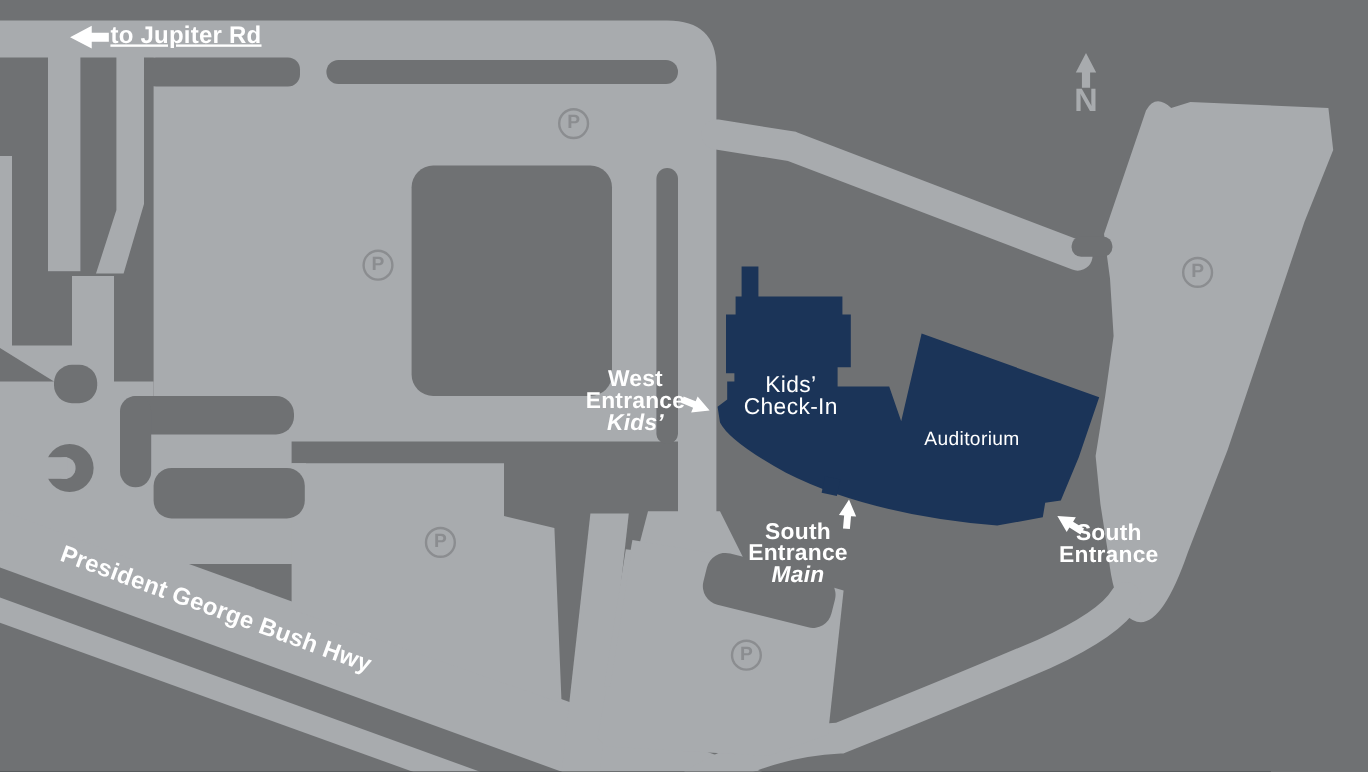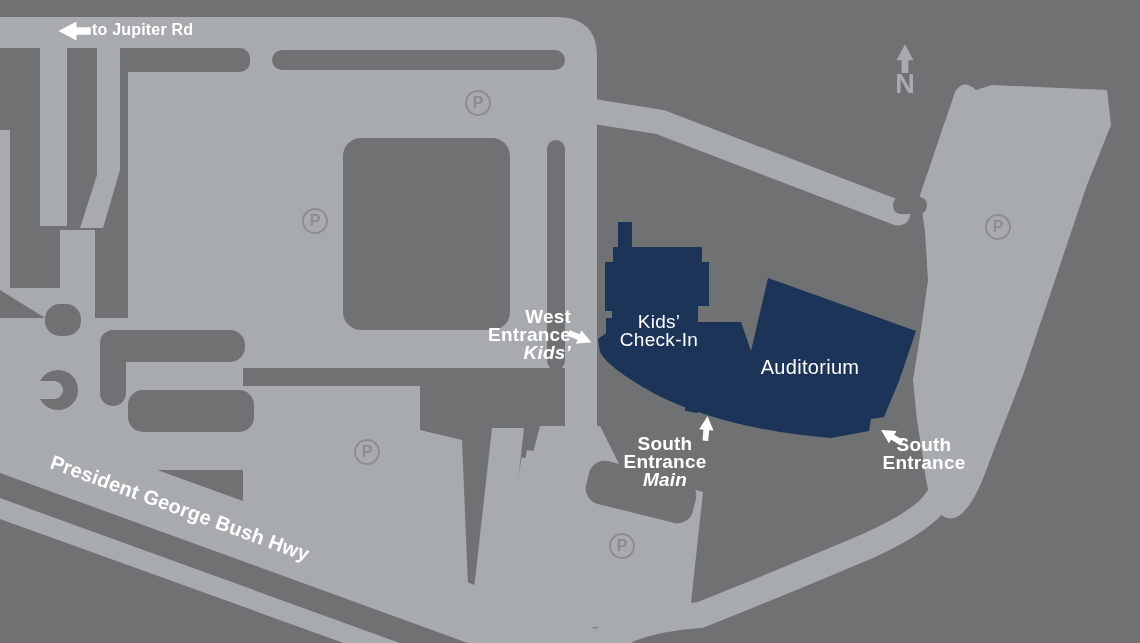--- a/index.html
+++ b/index.html
@@ -28,21 +28,21 @@
     box-sizing:border-box;
   }
   .compass-n{
     position:absolute;z-index:3;color:#A8ABAE;font-weight:bold;
     font-size:27px;transform:translate(-50%,-50%);
   }
   .hwy{
     transform:translate(-50%,-50%) rotate(20deg);
     font-size:20px;
   }
-  .right-align{text-align:right;}
+  .right-align{text-align:center;}
   .center-align{text-align:center;}
 </style>
 </head>
 <body>
 
 <div id="stage">
 
   <svg id="map-svg" width="1140" height="643" viewBox="0 0 1140 643">
 
     <g fill="#A8ABAE">
@@ -129,30 +129,30 @@
     </div>
   <div class="p-icon" style="left:367px;top:452px;">
       <span>P</span>
     </div>
   <div class="p-icon" style="left:622px;top:546px;">
       <span>P</span>
     </div>
 
   <div class="compass-n" style="left:905px;top:84px;">N</div>
 
-  <div class="lbl" style="left:92px;top:21px;font-size:16px;">to Jupiter Rd</div>
+  <div class="lbl" style="left:92px;top:21px;font-size:20px;text-decoration:underline;">to Jupiter Rd</div>
 
   <div class="lbl hwy" style="left:180px;top:508px;">President George Bush Hwy</div>
 
   <div class="bldg-lbl" style="left:659px;top:331px;">
     <div>Kids’</div>
     <div>Check-In</div>
   </div>
 
-  <div class="bldg-lbl" style="left:810px;top:367px;font-size:20px;">Auditorium</div>
+  <div class="bldg-lbl" style="left:810px;top:367px;font-size:16px;">Auditorium</div>
 
   <div class="lbl right-align" style="right:569px;top:308px;">
     <div>West</div>
     <div>Entrance</div>
     <div class="it">Kids’</div>
   </div>
 
   <div class="lbl center-align" style="left:665px;top:435px;transform:translateX(-50%);">
     <div>South</div>
     <div>Entrance</div>

